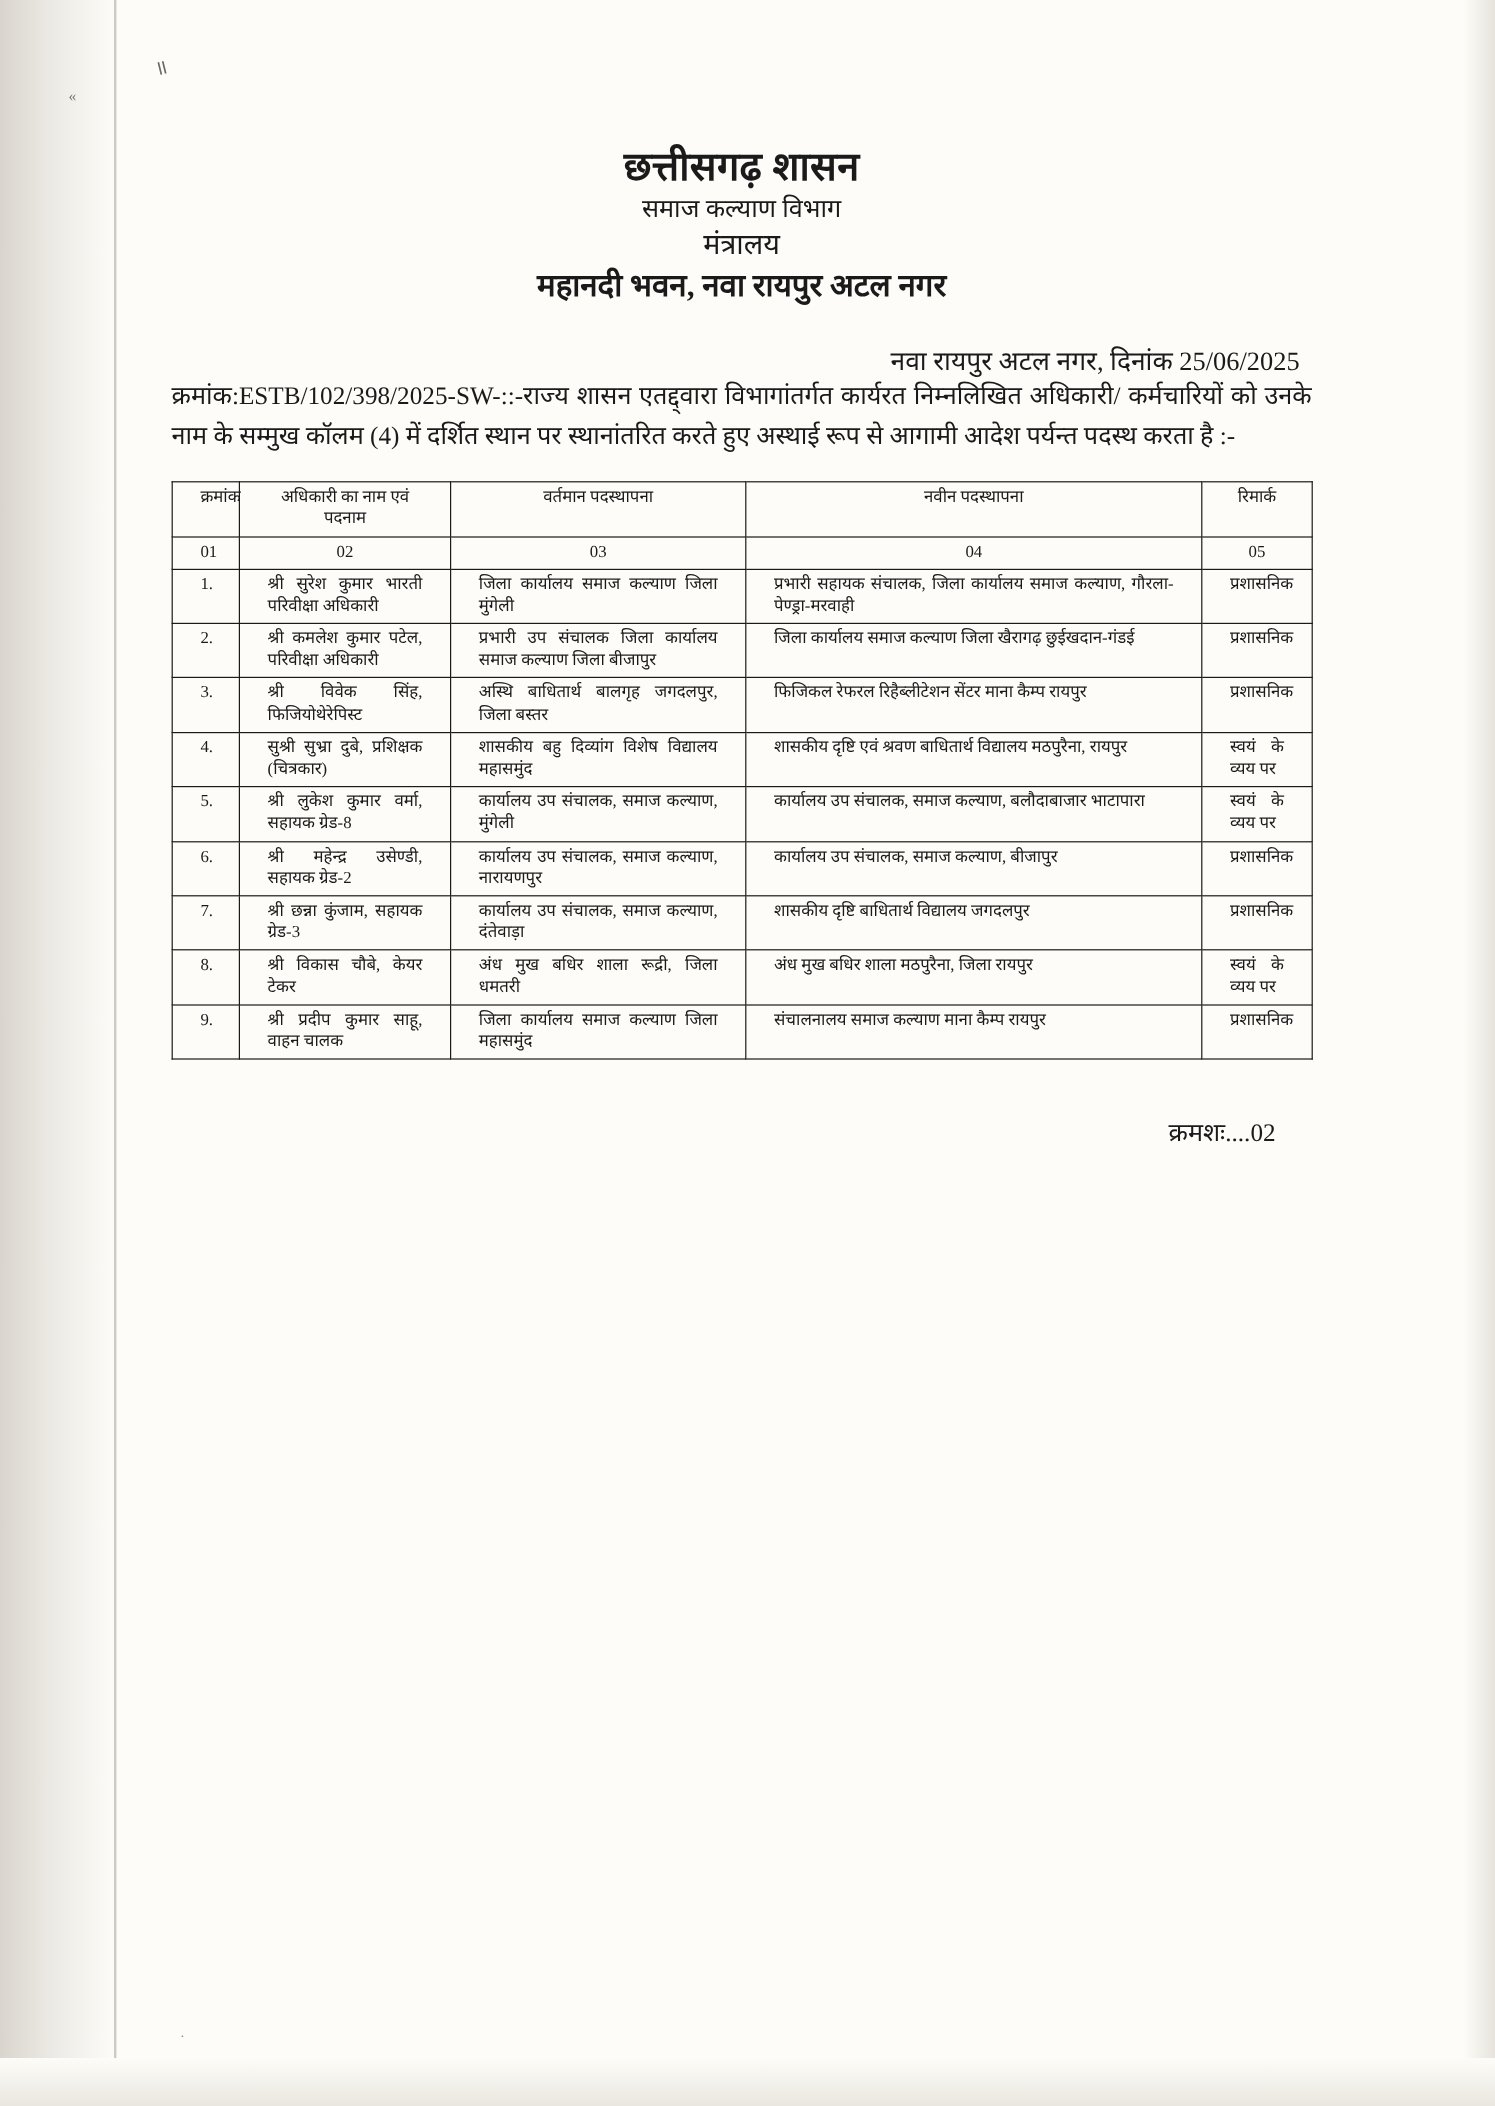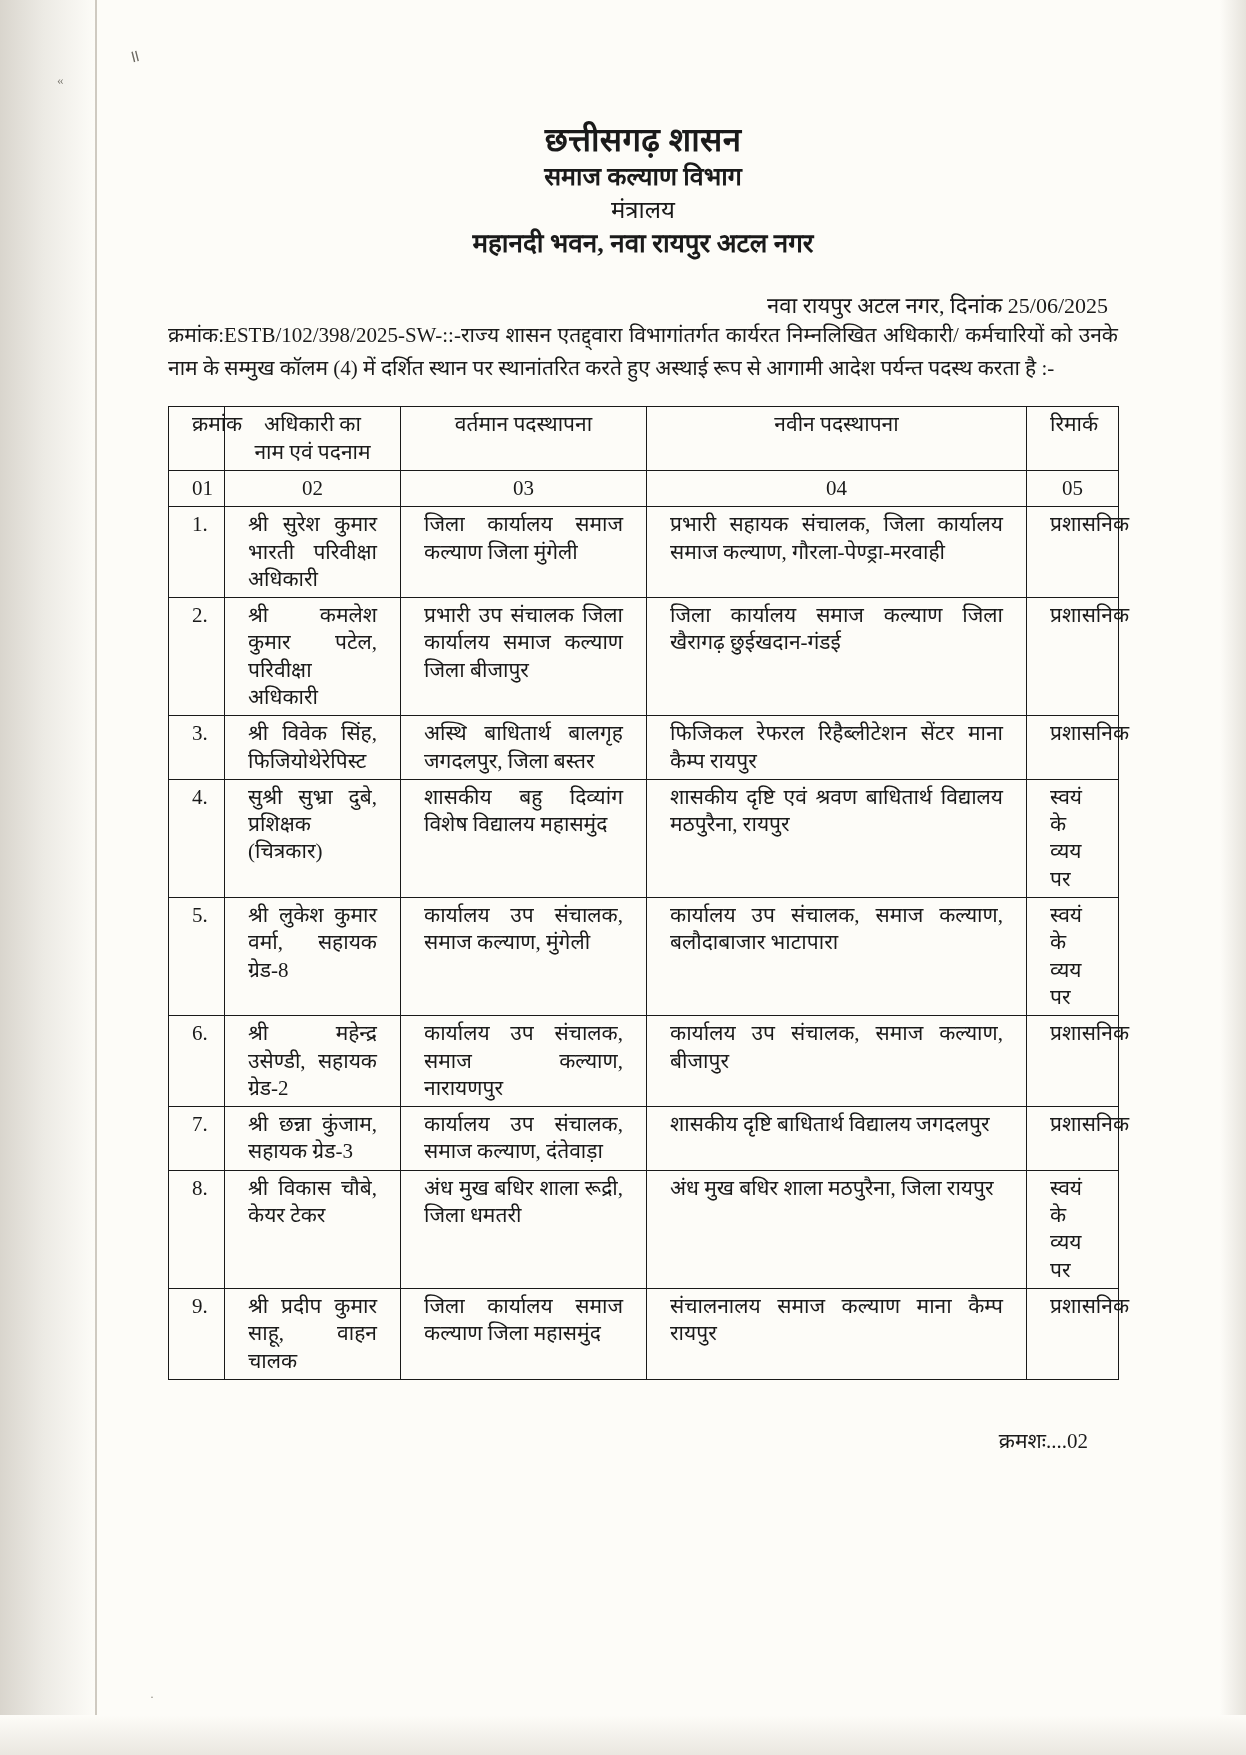--- a/index.html
+++ b/index.html
@@ -61,37 +61,37 @@
   }
   .mark-c {
     position: absolute;
     left: 150px; top: 1690px;
     font-size: 12px;
     color: #8a877f;
   }
 
   .content {
     position: absolute;
-    left: 168px;
+    left: 143px;
     top: 120px;
     width: 950px;
   }
 
   .hdr {
     text-align: center;
   }
   .hdr .l1 {
     font-size: 33px;
     font-weight: 700;
     letter-spacing: .3px;
     line-height: 1.25;
   }
   .hdr .l2 {
-    font-size: 25px;
-    font-weight: 700;
+    font-size: 21px;
+    font-weight: 400;
     line-height: 1.3;
   }
   .hdr .l3 {
     font-size: 24px;
     line-height: 1.35;
   }
   .hdr .l4 {
     font-size: 26px;
     font-weight: 600;
     line-height: 1.35;
@@ -117,21 +117,21 @@
     margin-top: 22px;
     border-collapse: collapse;
     width: 950px;
     table-layout: fixed;
   }
   table.grid th,
   table.grid td {
     border: 1.6px solid #1a1a1a;
     vertical-align: top;
     padding: 4px 23px;
-    font-size: 21px;
+    font-size: 14px;
     line-height: 1.3;
   }
   table.grid th {
     text-align: center;
     font-weight: 400;
   }
   .hdrow th {
     font-size: 20px;
     padding: 6px 4px;
   }

